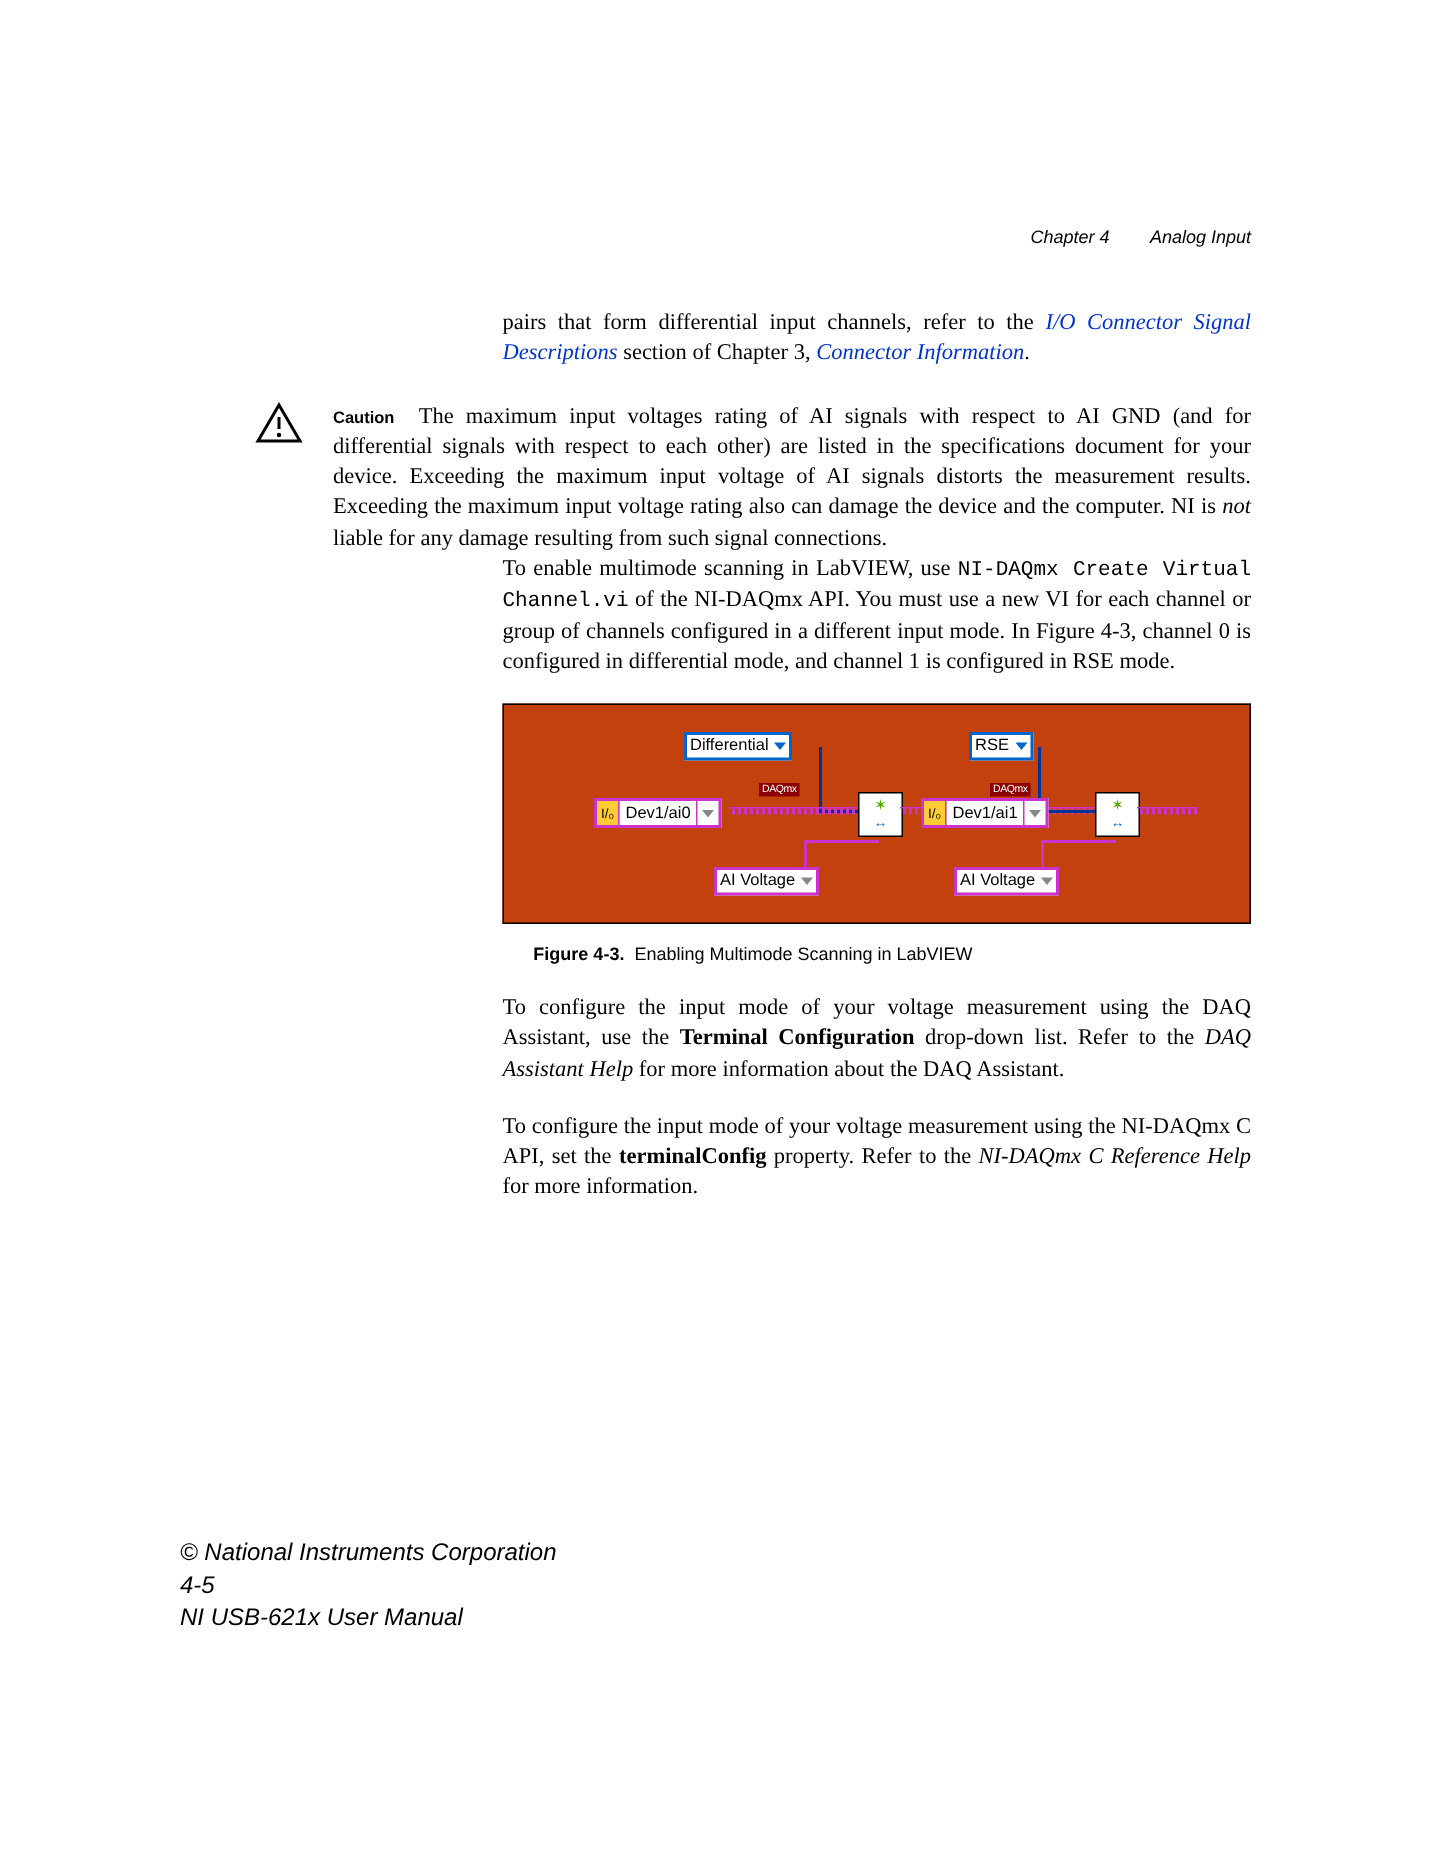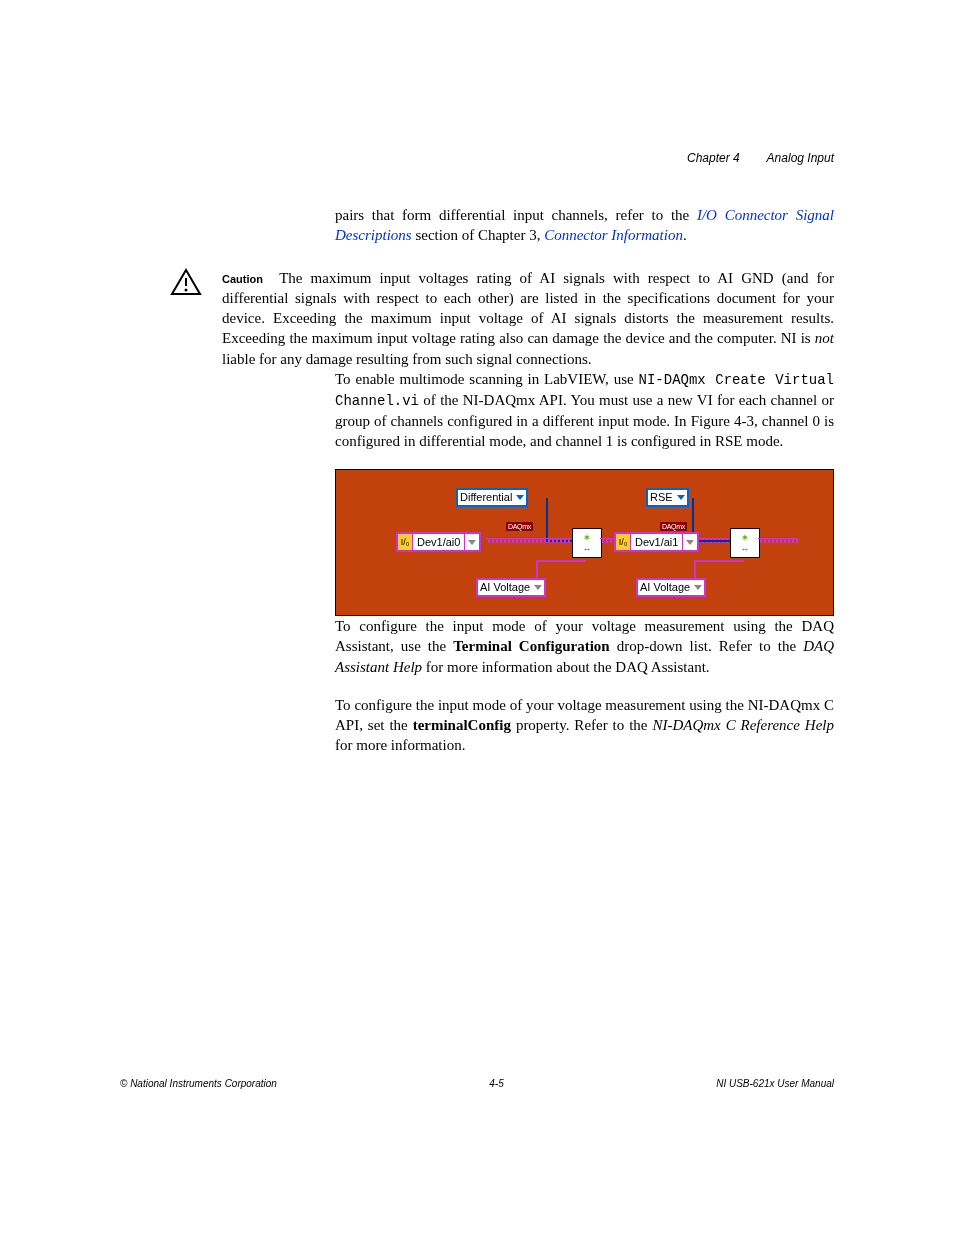--- a/index.html
+++ b/index.html
@@ -165,21 +165,22 @@
     border-top: 1px solid #cc33cc;
   }
 
   .footer {
     position: absolute;
     left: 120px; right: 120px; bottom: 145px;
     display: flex;
     justify-content: space-between;
     font-family: Arial, Helvetica, sans-serif;
     font-style: italic;
-    font-size: 10px;
+    font-size: 16px;
+    flex-direction: column;
   }
 </style>
 </head>
 <body>
 
 <div class="page">
 
   <div class="header-right">
     <span class="chap">Chapter 4</span>
     <span>Analog Input</span>
@@ -273,20 +274,23 @@
     <div class="wire-v w-pink" style="left:358px; top:90px; height:20px;"></div>
     <div class="wire-h w-pink" style="left:358px; top:90px; width:50px;"></div>
     <div class="lv-pink" style="left:300px; top:108px;">
       <span>AI Voltage</span>
         <span class="arrow"></span>
     </div>
 
     <div class="w-pinkwavy" style="left:422px; top:68px; width:40px;"></div>
   </div>
 
+  <div class="fig-caption">
+    <b>Figure 4-3.</b>&nbsp;&nbsp;<span>Enabling Multimode Scanning in LabVIEW</span>
+  </div>
 
   <div class="section-body">
     <p>
       <span>To configure the input mode of your voltage measurement using the DAQ Assistant, use the </span><b>Terminal Configuration</b><span> drop-down list. Refer to the </span><span class="italic">DAQ Assistant Help</span><span> for more information about the DAQ Assistant.</span>
     </p>
     <p>
       <span>To configure the input mode of your voltage measurement using the NI-DAQmx C API, set the </span><b>terminalConfig</b><span> property. Refer to the </span><span class="italic">NI-DAQmx C Reference Help</span><span> for more information.</span>
     </p>
   </div>
 

